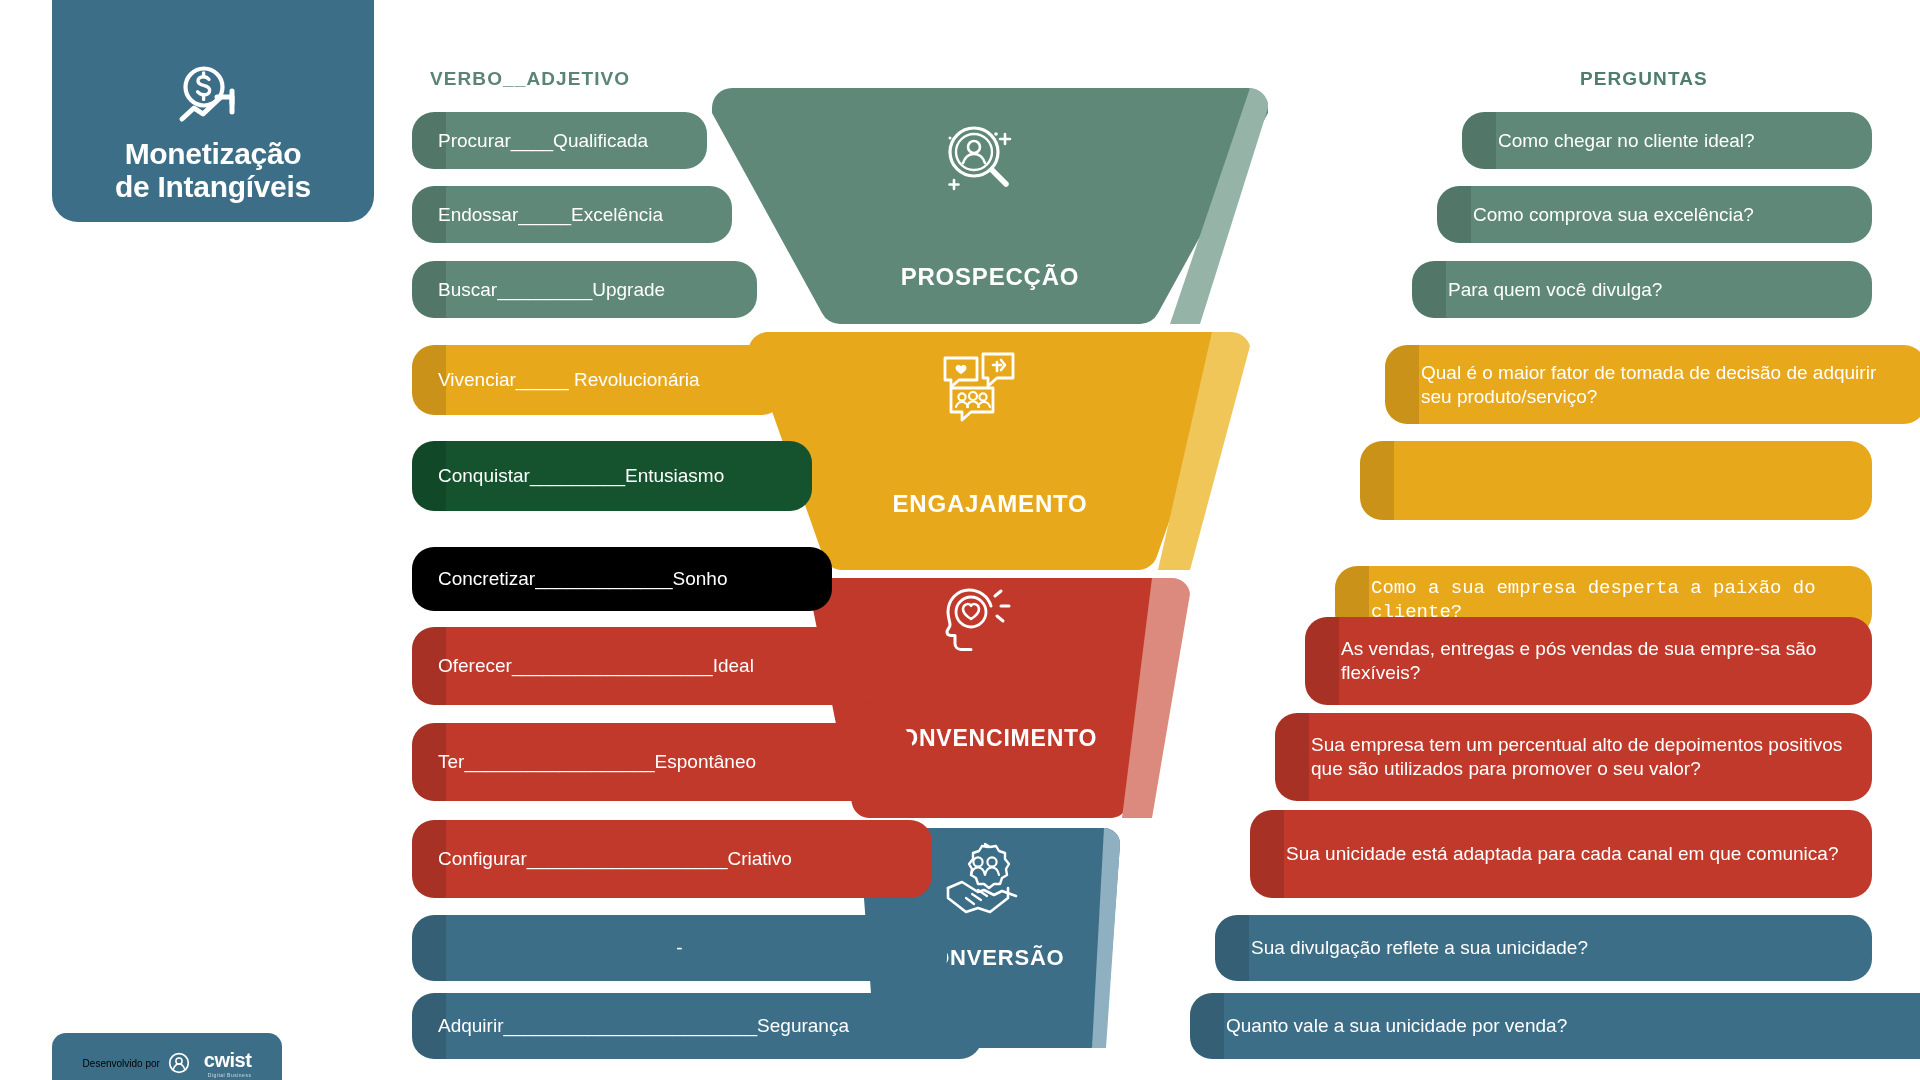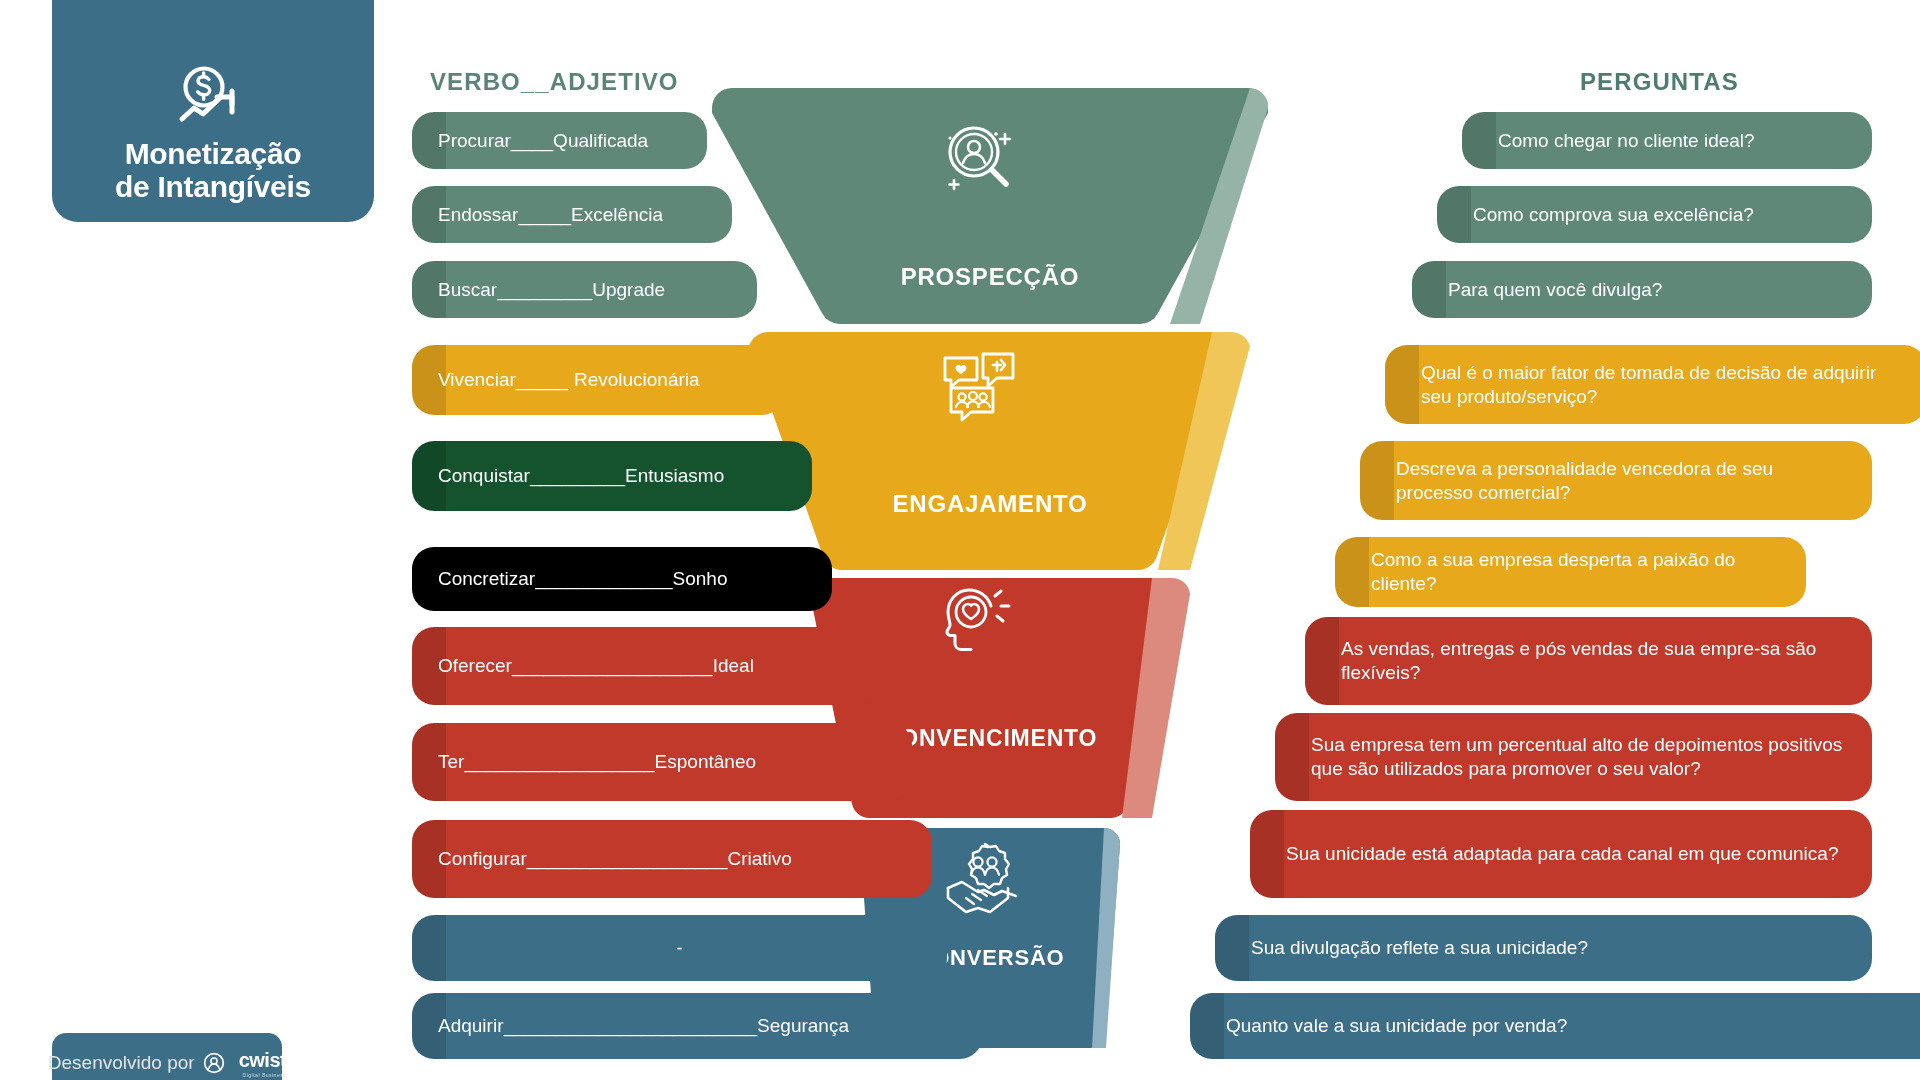--- a/index.html
+++ b/index.html
@@ -22,21 +22,21 @@
     padding-bottom: 18px;
   }
   .logo-icon { margin-bottom: 6px; }
   .logo-title {
     color: #ffffff; font-size: 30px; font-weight: bold;
     line-height: 1.12; text-align: center; letter-spacing: -0.3px;
   }
 
   
   .col-head {
-    position: absolute; font-size: 24px; font-weight: bold;
+    position: absolute; font-size: 19px; font-weight: bold;
     letter-spacing: 1.1px;
   }
   .col-head.left  { left: 430px; top: 68px; color: #5c8377; }
   .col-head.right { left: 1580px; top: 68px; color: #4e7d70; }
 
   
   .pill {
     position: absolute;
     border-radius: 22px;
     display: flex; align-items: center;
@@ -71,21 +71,21 @@
   .stage-icon { position: absolute; left: 0; width: 100%; text-align: center; }
 
   
   .credit {
     position: absolute; left: 52px; top: 1033px;
     width: 230px; height: 60px;
     background: #3d6e87; border-radius: 14px 14px 0 0;
     display: flex; align-items: center; justify-content: center; gap: 8px;
     padding: 0 12px;
   }
-  .credit .cred-txt { color: #e5e5e5; font-size: 19px; white-space: nowrap; }
+  .credit .cred-txt { color: #000000; font-size: 10px; white-space: nowrap; }
   .cwist-word { color:#ffffff; font-size:20px; font-weight:bold; letter-spacing:-0.5px; }
   .cwist-sub  { color:#cfdde5; font-size:5px; letter-spacing:0.5px; display:block; text-align:right;}
 </style>
 </head>
 <body>
 
 <div id="stage">
 
   <div class="logo-card">
     <span class="logo-icon">
@@ -238,23 +238,22 @@
     <span class="cap"></span>
     <span class="txt">Para quem você divulga?</span>
   </div>
 
   <div class="pill right" style="left:1385px;top:345px;width:541px;height:79px;background:#e8a81c;">
     <span class="cap"></span>
     <span class="txt">Qual é o maior fator de tomada de decisão de adquirir seu produto/serviço?</span>
   </div>
   <div class="pill right" style="left:1360px;top:441px;width:512px;height:79px;background:#e8a81c;">
     <span class="cap"></span>
-    <span class="txt">Descreva a personalidade vencedora de seu processo comercial?</span>
-  </div>
-  <div class="pill right" style="left:1335px;top:537px;width:471px;height:70px;background:#e8a81c;">
+  </div>
+  <div class="pill right" style="left:1335px;top:566px;width:537px;height:70px;background:#e8a81c;font-family:Liberation Mono, monospace;">
     <span class="cap"></span>
     <span class="txt">Como a sua empresa desperta a paixão do cliente?</span>
   </div>
 
   <div class="pill right" style="left:1305px;top:617px;width:567px;height:88px;background:#c0392b;">
     <span class="cap"></span>
     <span class="txt">As vendas, entregas e pós vendas de sua empre-sa são flexíveis?</span>
   </div>
   <div class="pill right" style="left:1275px;top:713px;width:597px;height:88px;background:#c0392b;">
     <span class="cap"></span>

